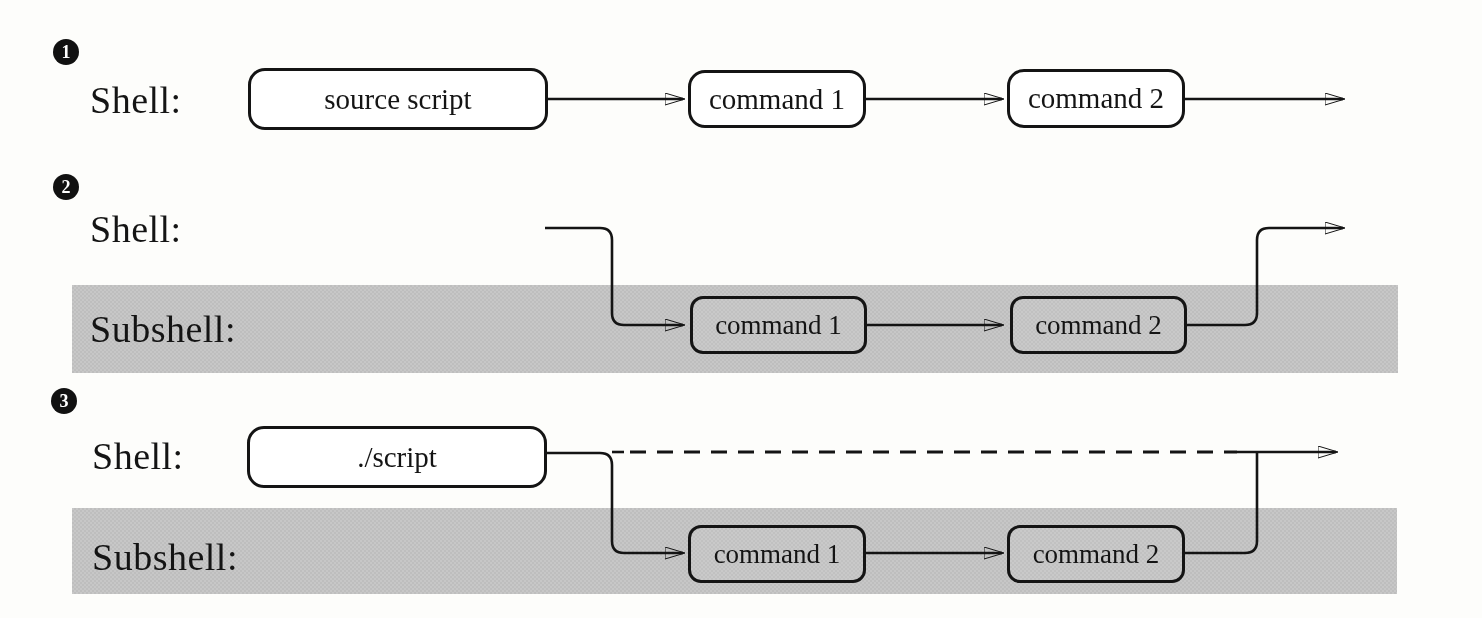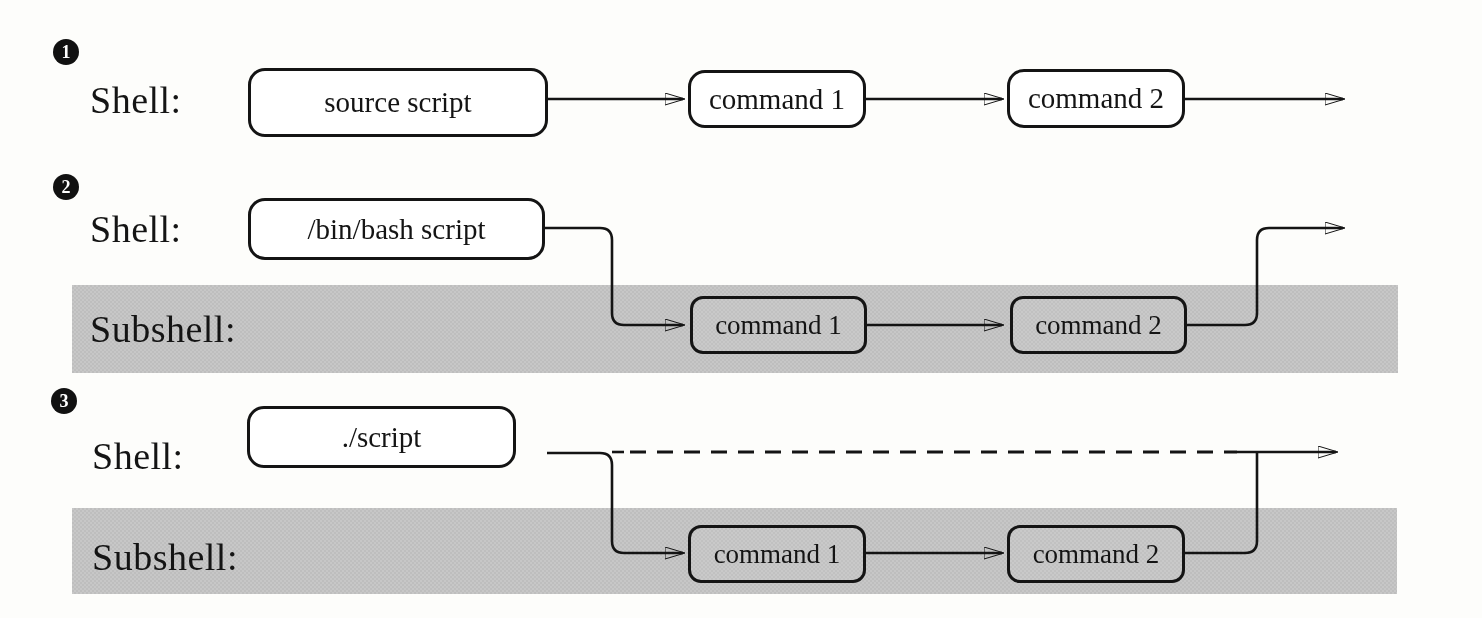--- a/index.html
+++ b/index.html
@@ -77,25 +77,24 @@
   <div class="badge" style="left:53px;top:39px">1</div>
   <div class="badge" style="left:53px;top:174px">2</div>
   <div class="badge" style="left:51px;top:388px">3</div>
 
   <div class="lane-label" style="left:90px;top:100px">Shell:</div>
   <div class="lane-label" style="left:90px;top:229px">Shell:</div>
   <div class="lane-label" style="left:90px;top:329px">Subshell:</div>
   <div class="lane-label" style="left:92px;top:456px">Shell:</div>
   <div class="lane-label" style="left:92px;top:557px">Subshell:</div>
 
-  <div class="node shell-node" style="left:248px;top:68px;width:300px;height:69px">source script</div>
+  <div class="node shell-node" style="left:248px;top:68px;width:300px;height:62px">source script</div>
   <div class="node shell-node" style="left:688px;top:70px;width:178px;height:58px">command 1</div>
   <div class="node shell-node" style="left:1007px;top:69px;width:178px;height:59px">command 2</div>
 
-  <div class="node shell-node" style="left:248px;top:198px;width:297px;height:62px">/bin/bash script</div>
   <div class="node cmd-node" style="left:690px;top:296px;width:177px;height:58px">command 1</div>
   <div class="node cmd-node" style="left:1010px;top:296px;width:177px;height:58px">command 2</div>
 
-  <div class="node shell-node" style="left:247px;top:406px;width:269px;height:62px">./script</div>
+  <div class="node shell-node" style="left:247px;top:426px;width:300px;height:62px">./script</div>
   <div class="node cmd-node" style="left:688px;top:525px;width:178px;height:58px">command 1</div>
   <div class="node cmd-node" style="left:1007px;top:525px;width:178px;height:58px">command 2</div>
 
 </div>
 
 </body></html>

